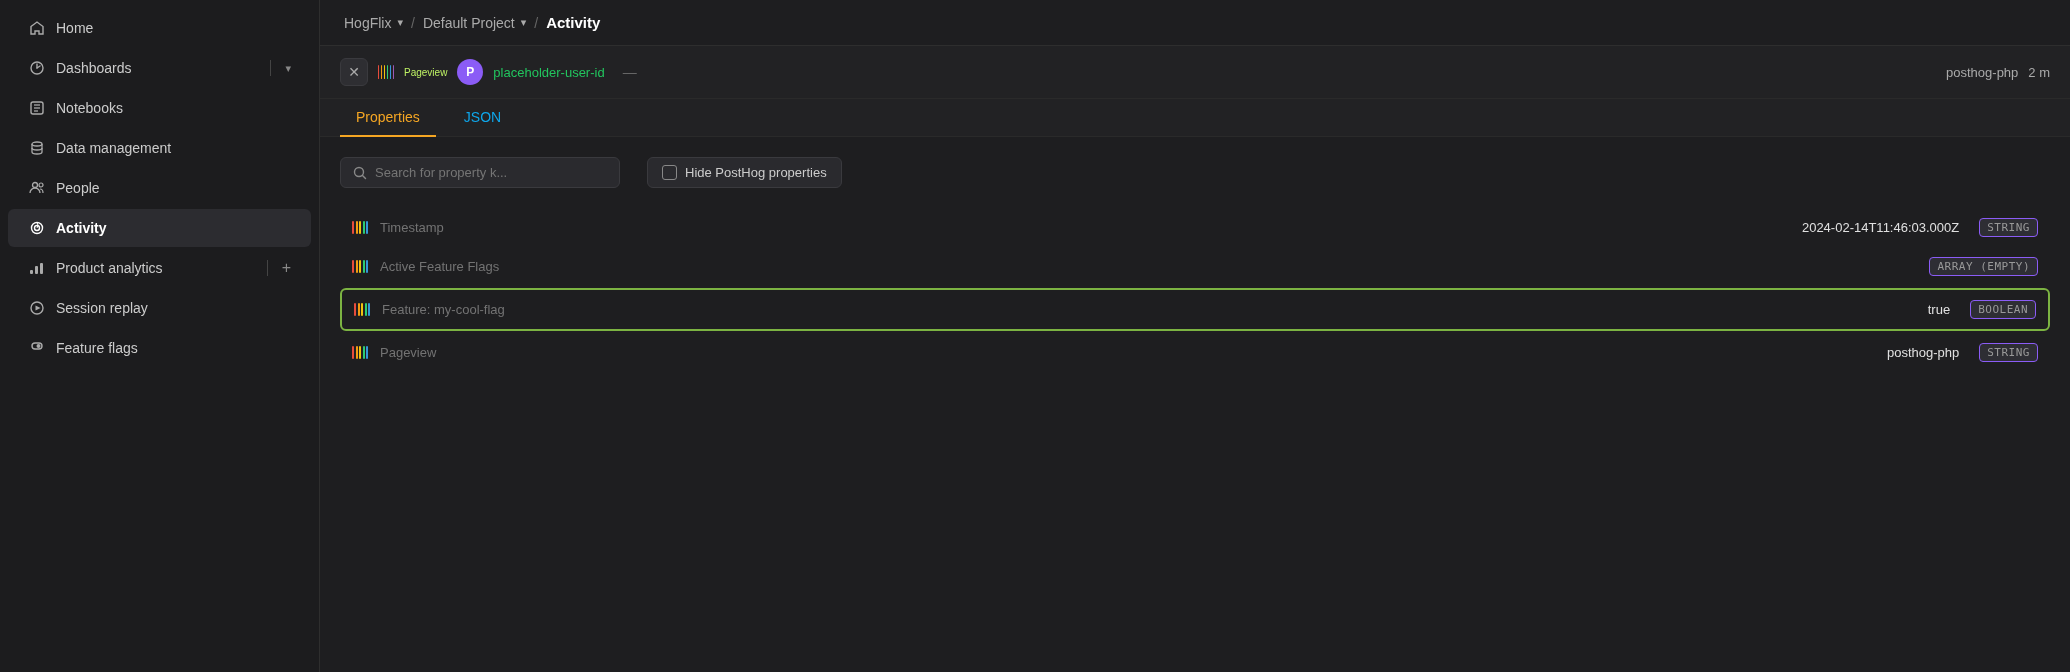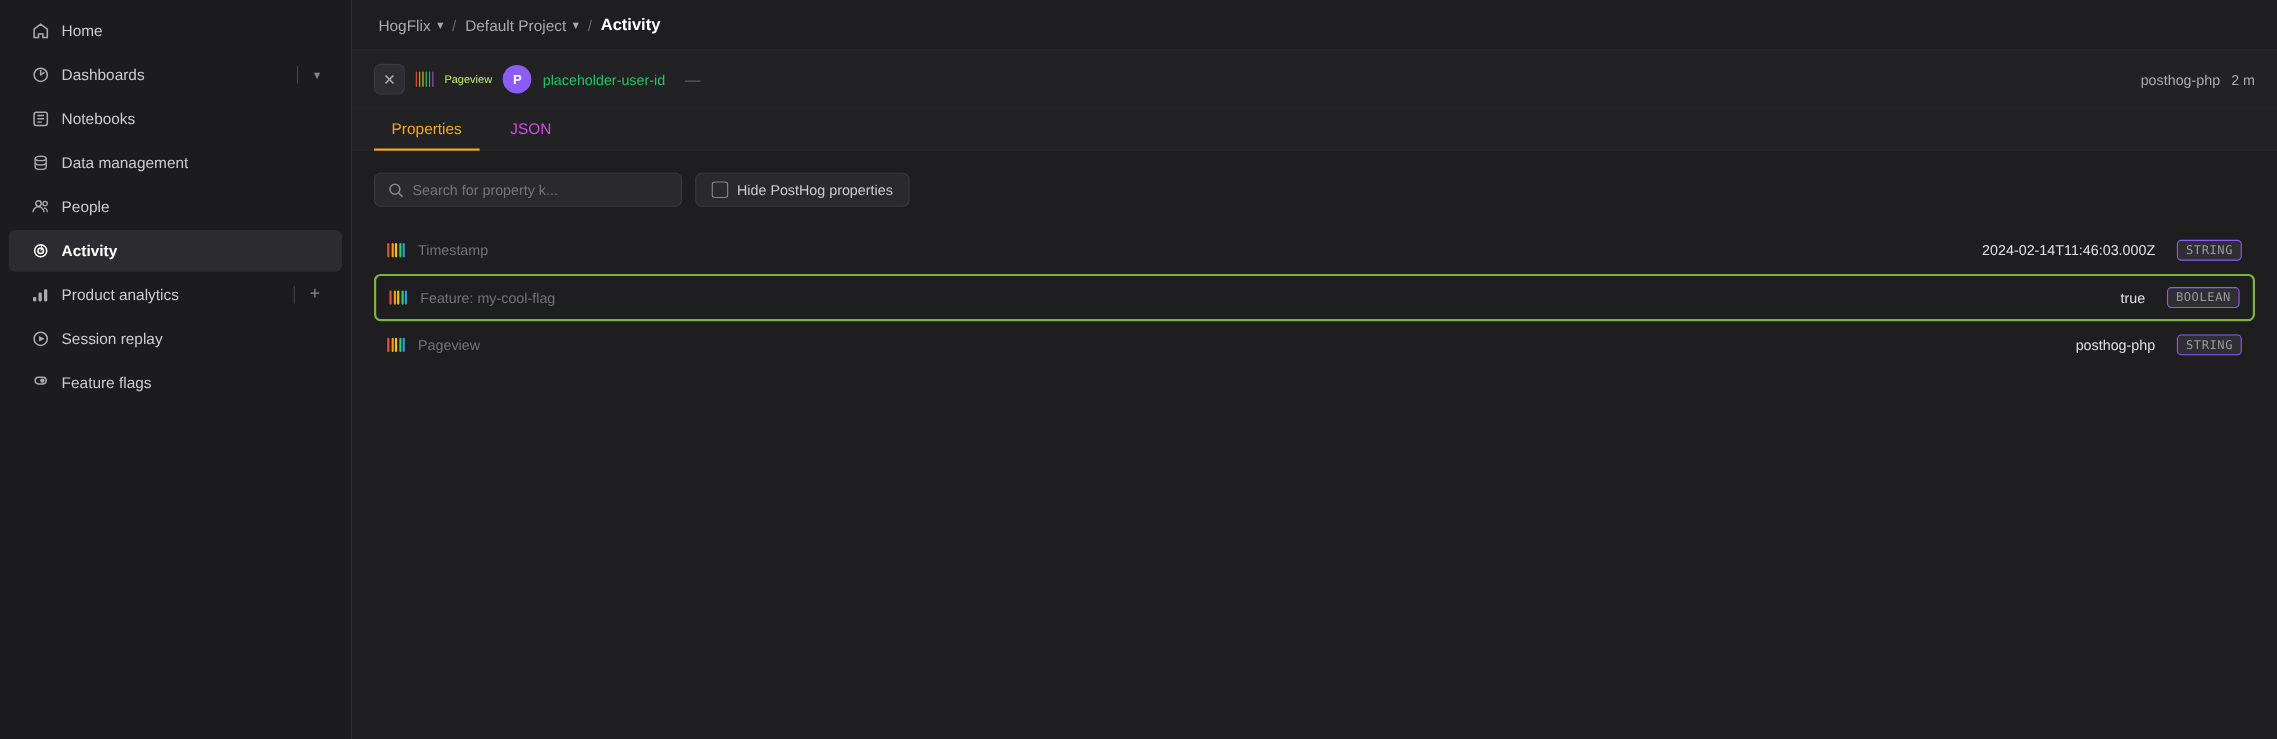--- a/index.html
+++ b/index.html
@@ -185,42 +185,42 @@
       display: flex;
       gap: 12px;
       padding: 0 20px;
       border-bottom: 1px solid #2a2a2a;
       background: #222224;
     }
 
     .tab {
       padding: 10px 16px;
       cursor: pointer;
-      color: #d946ef;
+      color: #0ea5e9;
       font-size: 14px;
       border-bottom: 2px solid transparent;
       margin-bottom: -1px;
     }
     .tab.active {
       color: #f5a623;
       border-bottom: 2px solid #f5a623;
     }
 
     
     .content {
       flex: 1;
       padding: 20px;
       overflow-y: auto;
     }
 
     
     .search-row {
       display: flex;
       align-items: center;
-      gap: 12px;
+      gap: 27px;
       margin-bottom: 20px;
     }
 
     .search-box {
       display: flex;
       align-items: center;
       gap: 8px;
       background: #2a2a2e;
       border: 1px solid #3a3a3e;
       border-radius: 6px;
@@ -498,20 +498,32 @@
           <span style="background:#f39c12;width:2.5px;height:13px;border-radius:2px;display:block;"></span>
           <span style="background:#f1c40f;width:2.5px;height:13px;border-radius:2px;display:block;"></span>
           <span style="background:#2ecc71;width:2.5px;height:13px;border-radius:2px;display:block;"></span>
           <span style="background:#3498db;width:2.5px;height:13px;border-radius:2px;display:block;"></span>
         </div>
         <span class="prop-name">Timestamp</span>
         <span class="prop-value">2024-02-14T11:46:03.000Z</span>
         <span class="type-badge">STRING</span>
       </div>
 
+      <div class="prop-row">
+        <div class="rainbow-stripe prop-icon">
+          <span style="background:#e74c3c;width:2.5px;height:13px;border-radius:2px;display:block;"></span>
+          <span style="background:#f39c12;width:2.5px;height:13px;border-radius:2px;display:block;"></span>
+          <span style="background:#f1c40f;width:2.5px;height:13px;border-radius:2px;display:block;"></span>
+          <span style="background:#2ecc71;width:2.5px;height:13px;border-radius:2px;display:block;"></span>
+          <span style="background:#3498db;width:2.5px;height:13px;border-radius:2px;display:block;"></span>
+        </div>
+        <span class="prop-name">Active Feature Flags</span>
+        <span class="prop-value"></span>
+        <span class="type-badge">ARRAY (EMPTY)</span>
+      </div>
 
       <div class="prop-row highlighted" style="border: 2px solid #7cb342; border-radius: 6px; margin: 2px 0;">
         <div class="rainbow-stripe prop-icon">
           <span style="background:#e74c3c;width:2.5px;height:13px;border-radius:2px;display:block;"></span>
           <span style="background:#f39c12;width:2.5px;height:13px;border-radius:2px;display:block;"></span>
           <span style="background:#f1c40f;width:2.5px;height:13px;border-radius:2px;display:block;"></span>
           <span style="background:#2ecc71;width:2.5px;height:13px;border-radius:2px;display:block;"></span>
           <span style="background:#3498db;width:2.5px;height:13px;border-radius:2px;display:block;"></span>
         </div>
         <span class="prop-name">Feature: my-cool-flag</span>

